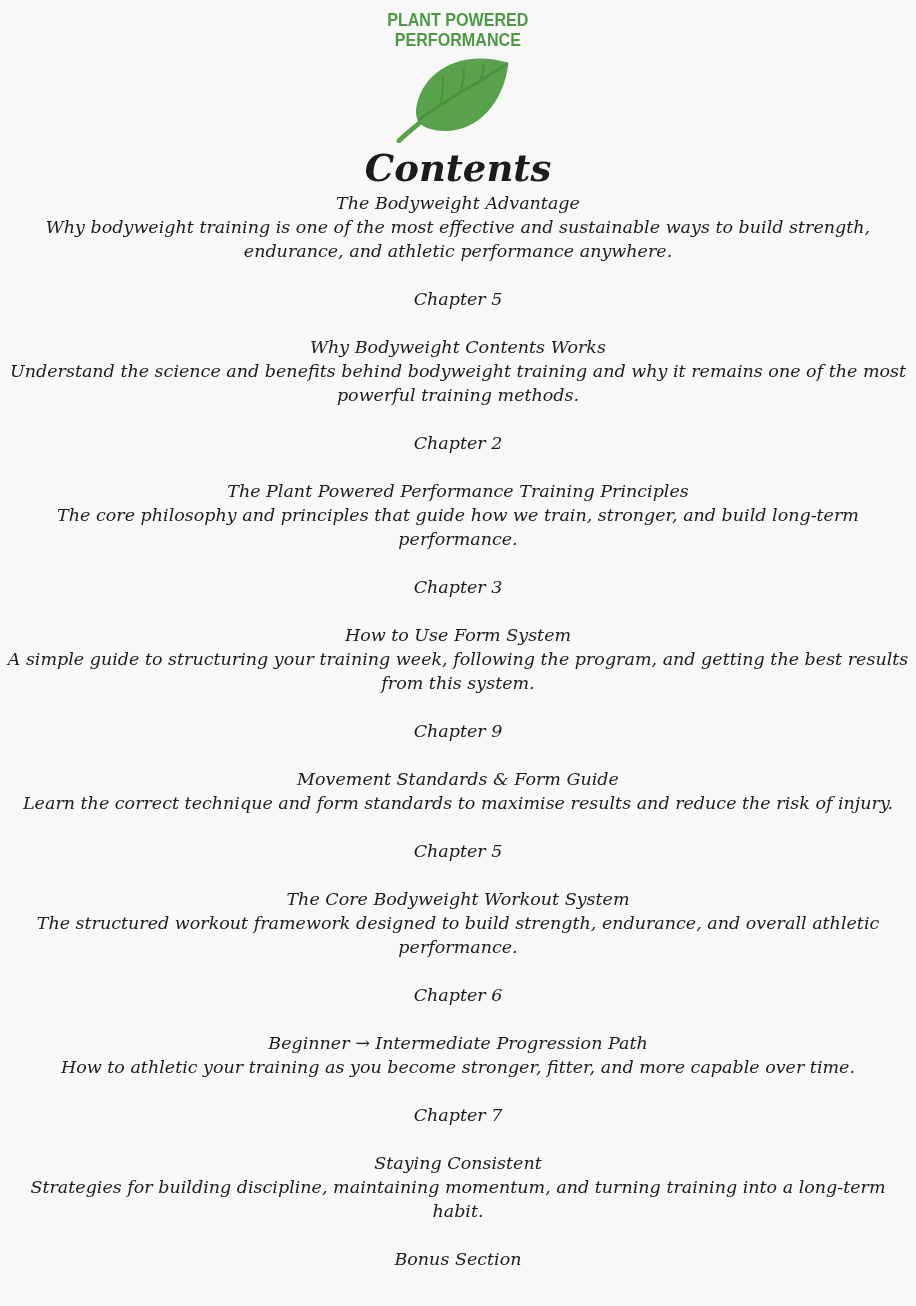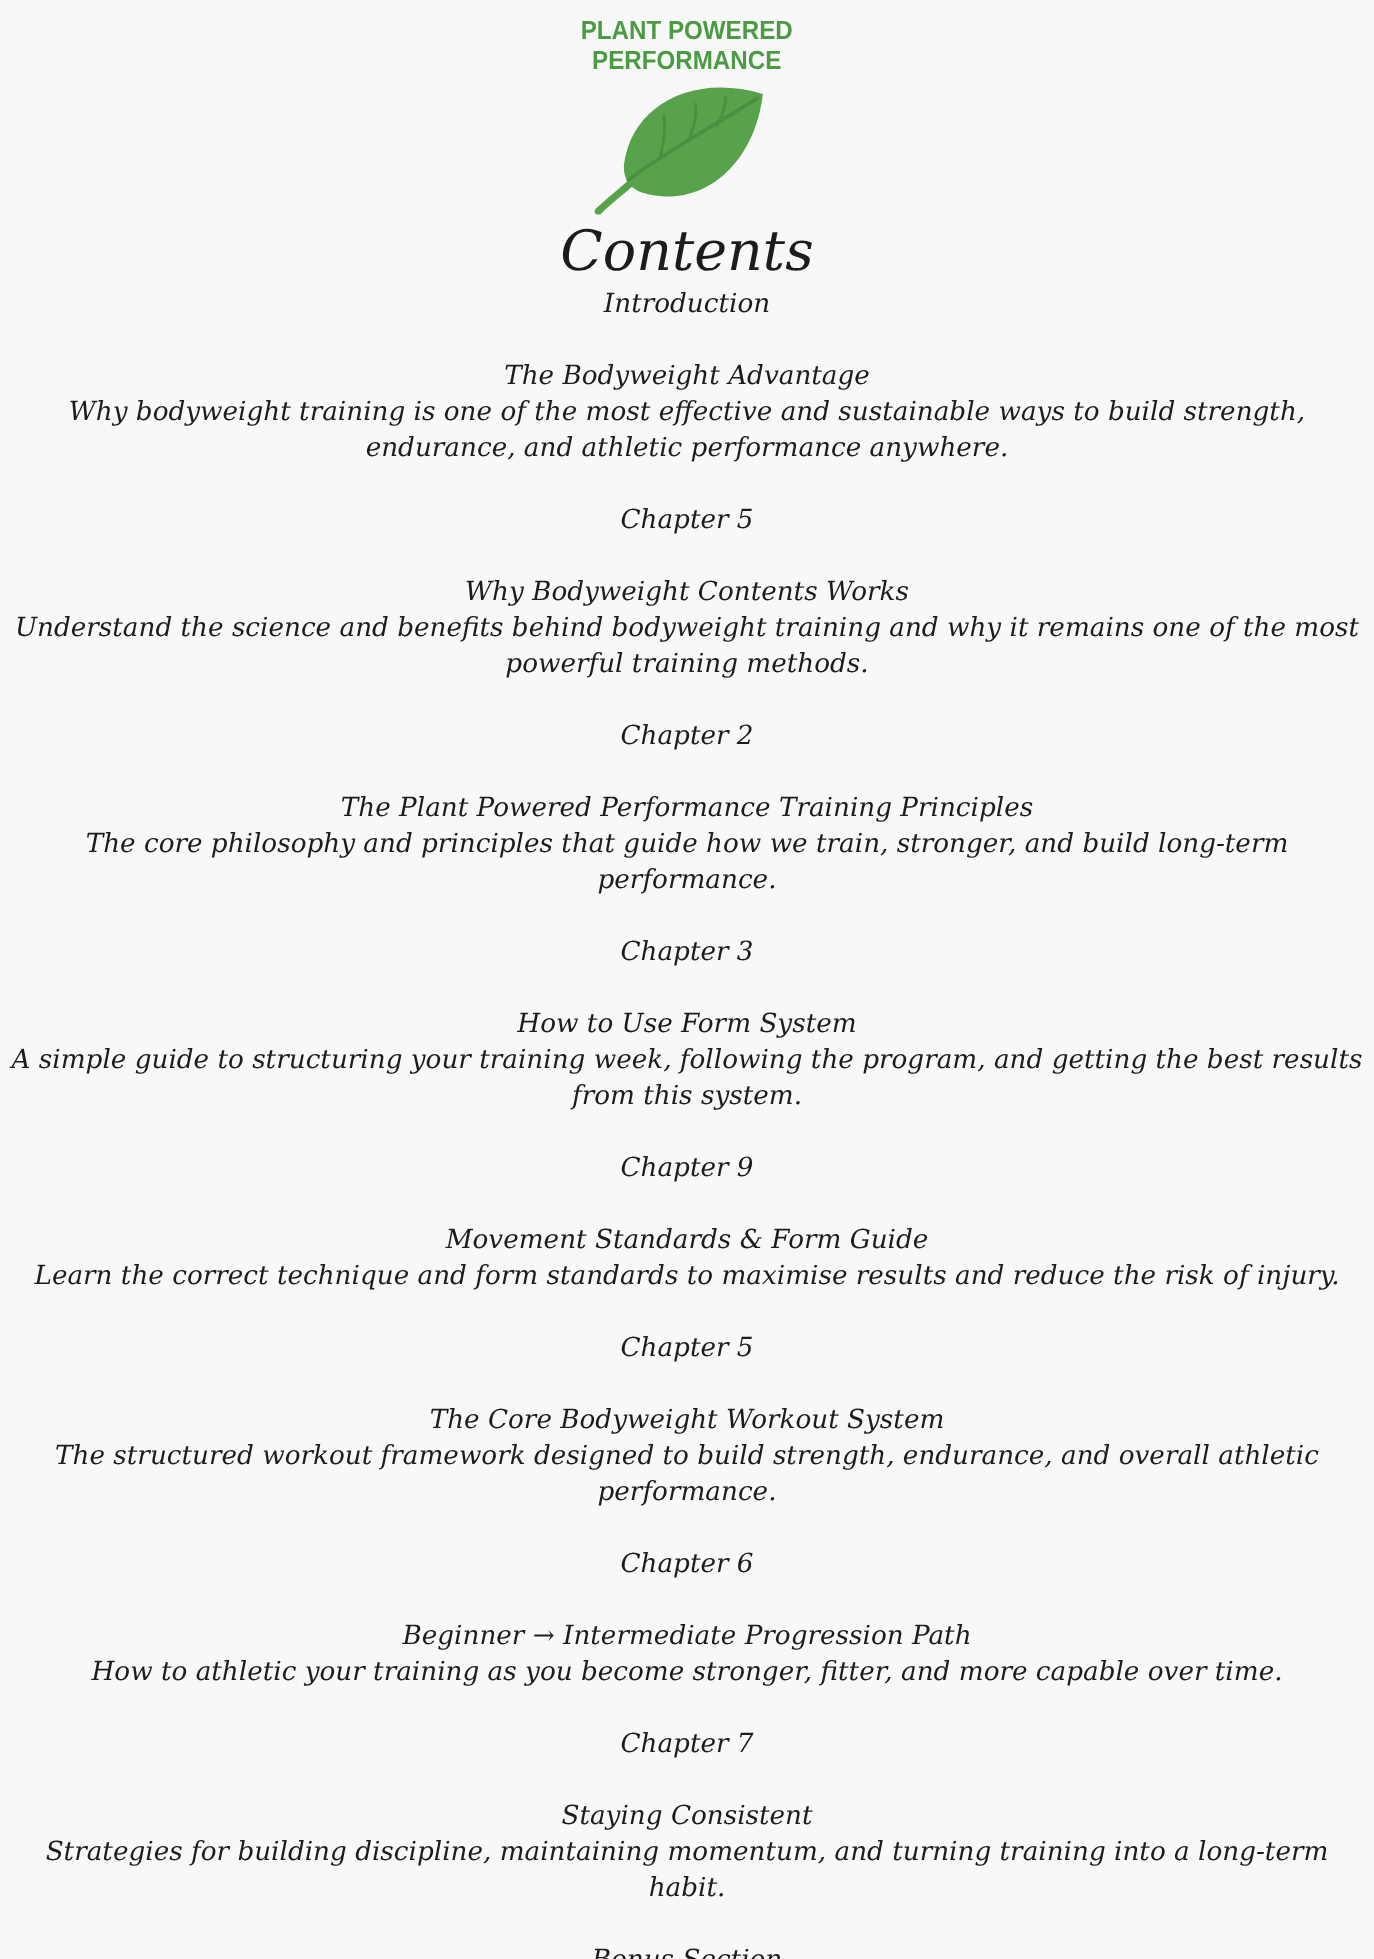--- a/index.html
+++ b/index.html
@@ -30,21 +30,21 @@
     transform: scaleX(0.92);
     transform-origin: center top;
   }
   .leaf-wrap {
     height: 92px;
     margin-top: 2px;
   }
   
   .contents-title {
     font-style: italic;
-    font-weight: 400;
+    font-weight: 700;
     font-size: 37px;
     line-height: 44px;
     margin: 2px 0 1px 0;
   }
   
   .line {
     margin: 0;
     font-style: italic;
     font-size: 17.5px;
     line-height: 24px;
@@ -71,21 +71,20 @@
         <path d="M46,56 C49,45 50,36 49,26 M66,44 C70,34 72,26 71,18 M86,33 C90,26 92,20 92,13" stroke="#4a9040" stroke-width="2" fill="none" stroke-linecap="round"></path>
       </svg>
     </div>
   </div>
 
   <h1 class="contents-title">Contents</h1>
 
   <div>
 
     <section>
-      <p class="line toc-heading">Introduction</p>
       <div class="toc-block">
         <p class="line toc-title">The Bodyweight Advantage</p>
         <p class="line toc-desc">Why bodyweight training is one of the most effective and sustainable ways to build strength, endurance, and athletic performance anywhere.</p>
       </div>
     </section>
 
     <section>
       <p class="line toc-heading">Chapter 5</p>
       <div class="toc-block">
         <p class="line toc-title">Why Bodyweight Contents Works</p>

